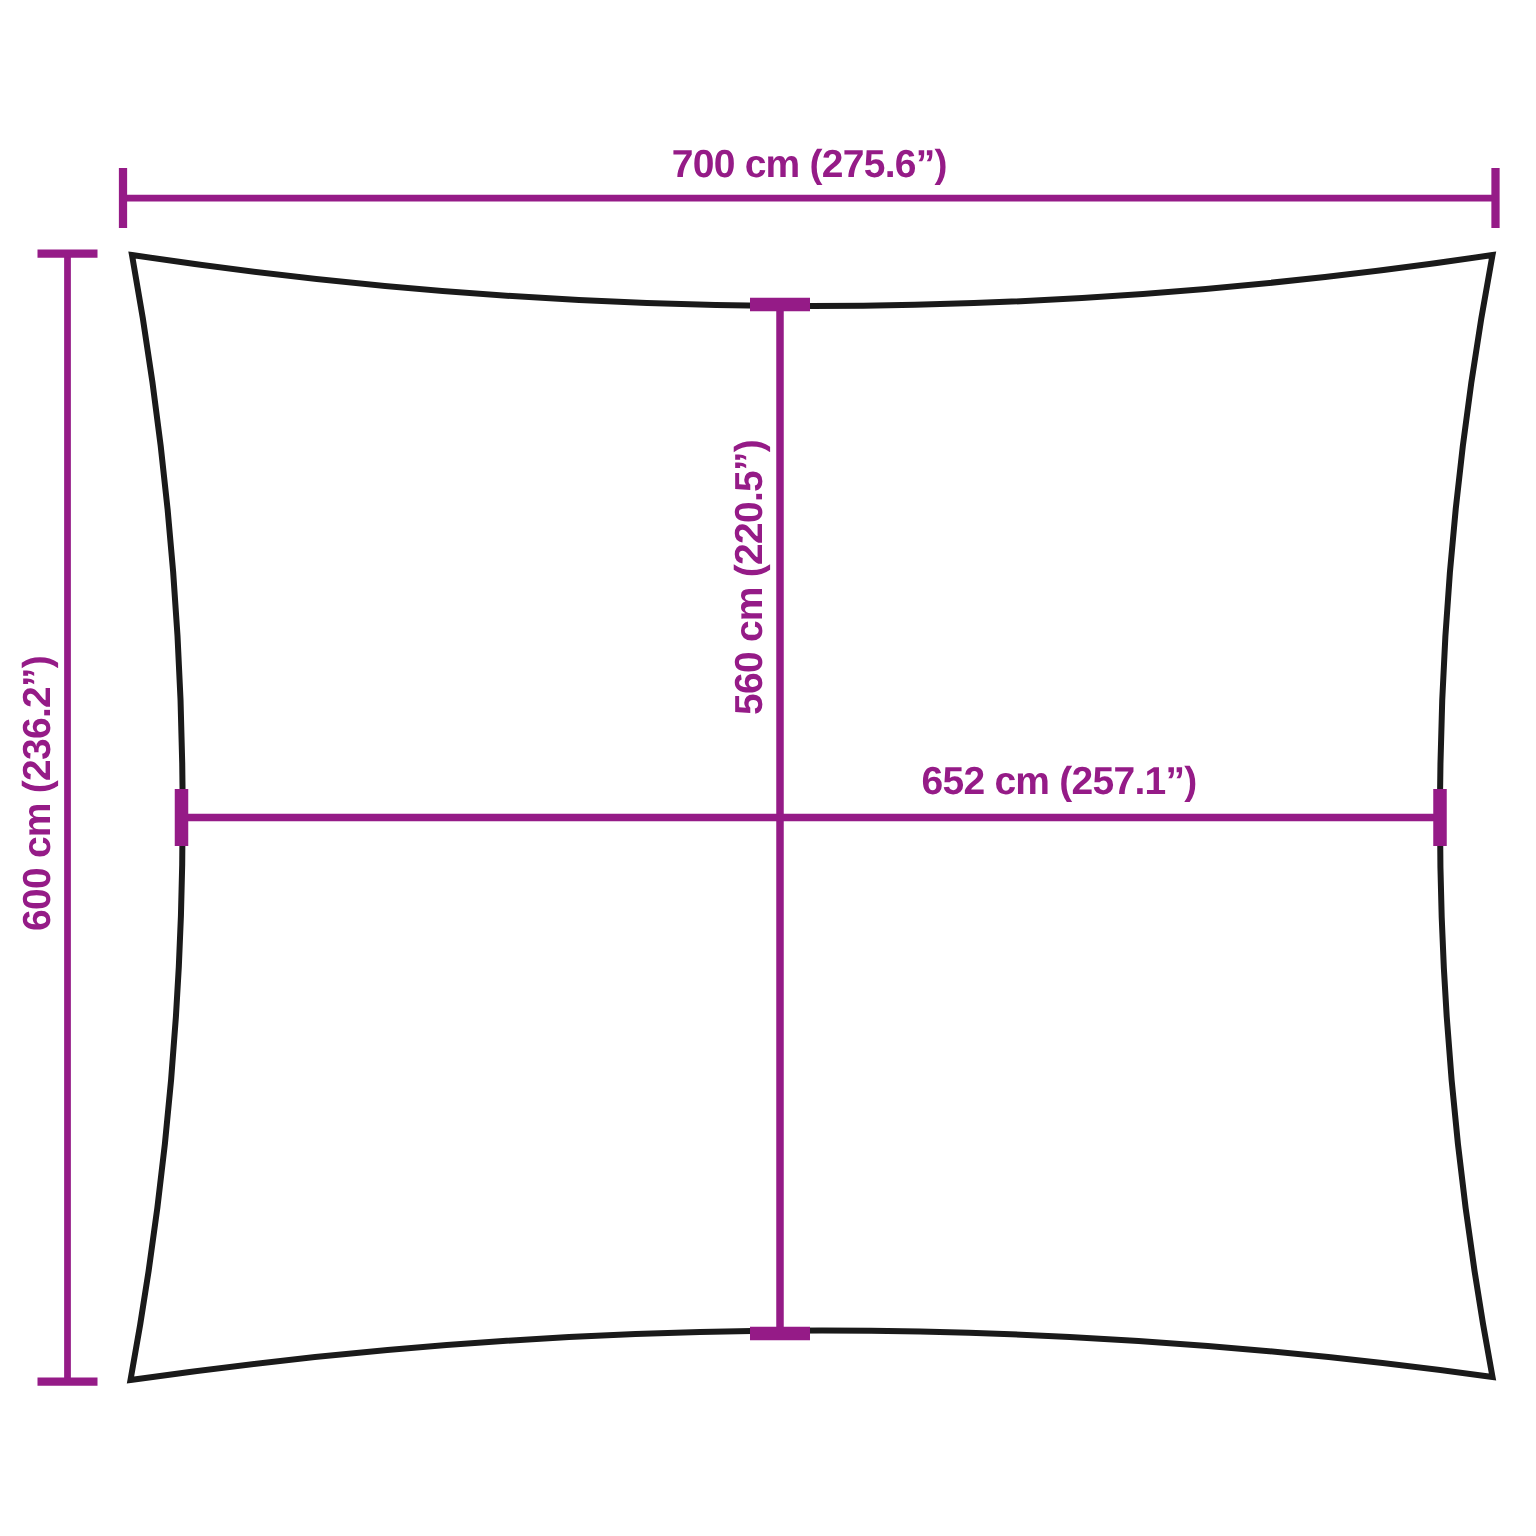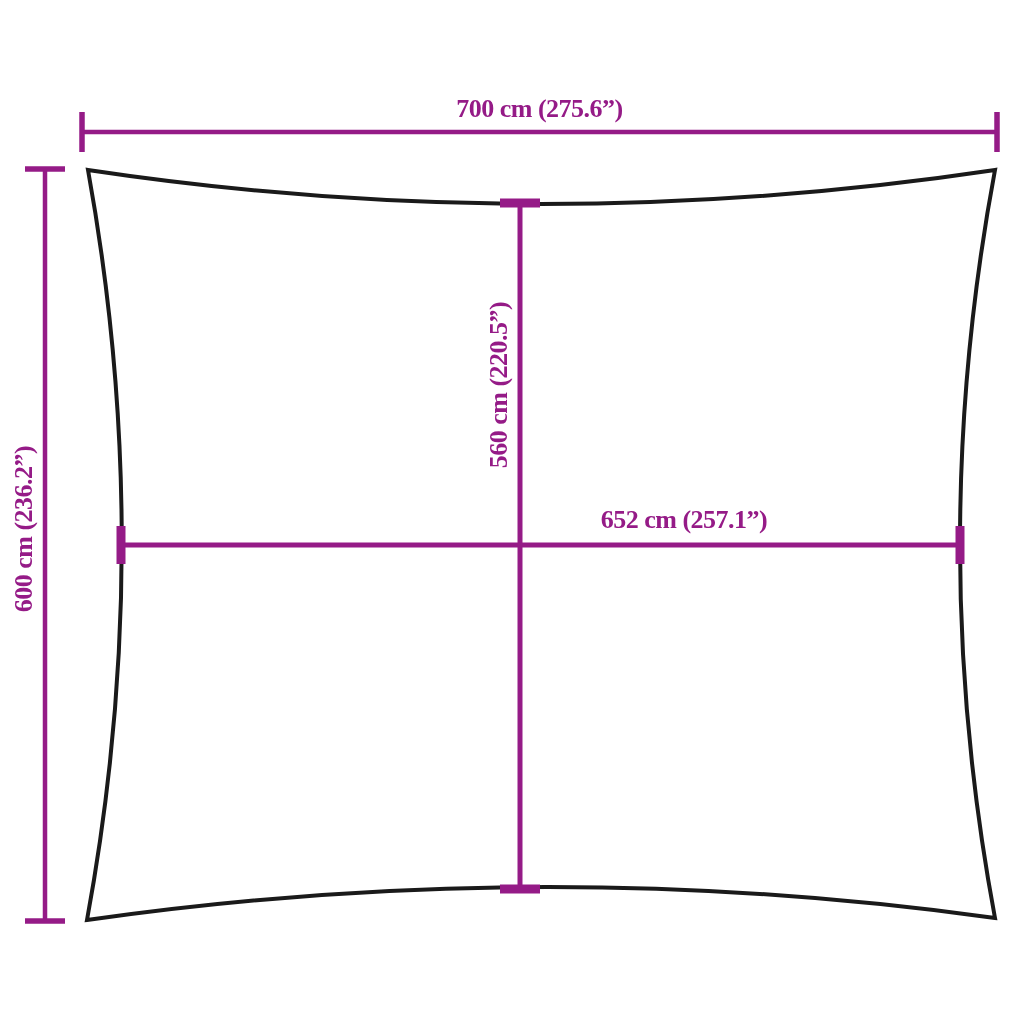--- a/index.html
+++ b/index.html
@@ -7,21 +7,20 @@
     padding: 0;
     background: var(--color-background, #ffffff);
     font-family: "Liberation Sans", sans-serif;
   }
   .canvas {
     position: relative;
     width: 1024px;
     height: 1024px;
     background: var(--color-background, #ffffff);
     overflow: hidden;
-    font-family: Liberation Serif, serif;
   }
   svg.diagram {
     position: absolute;
     left: 0;
     top: 0;
     width: 1024px;
     height: 1024px;
   }
   .sail {
     fill: #ffffff;
@@ -84,15 +83,15 @@
       <line class="dim dim-tick-inner" x1="960" y1="526" x2="960" y2="564"></line>
     </g>
   </svg>
 
   <div class="dim-label" style="left:82px; top:95px; width:915px;">700 cm (275.6”)</div>
 
   <div class="dim-label rot" style="left:-176px; top:515px; width:400px; height:28px;">600 cm (236.2”)</div>
 
   <div class="dim-label rot" style="left:299px; top:371px; width:400px; height:28px;">560 cm (220.5”)</div>
 
-  <div class="dim-label" style="left:484px; top:506px; width:400px;">652 cm (257.1”)</div>
+  <div class="dim-label" style="left:506px; top:506px; width:400px;">652 cm (257.1”)</div>
 
 </div>
 
 </body></html>

